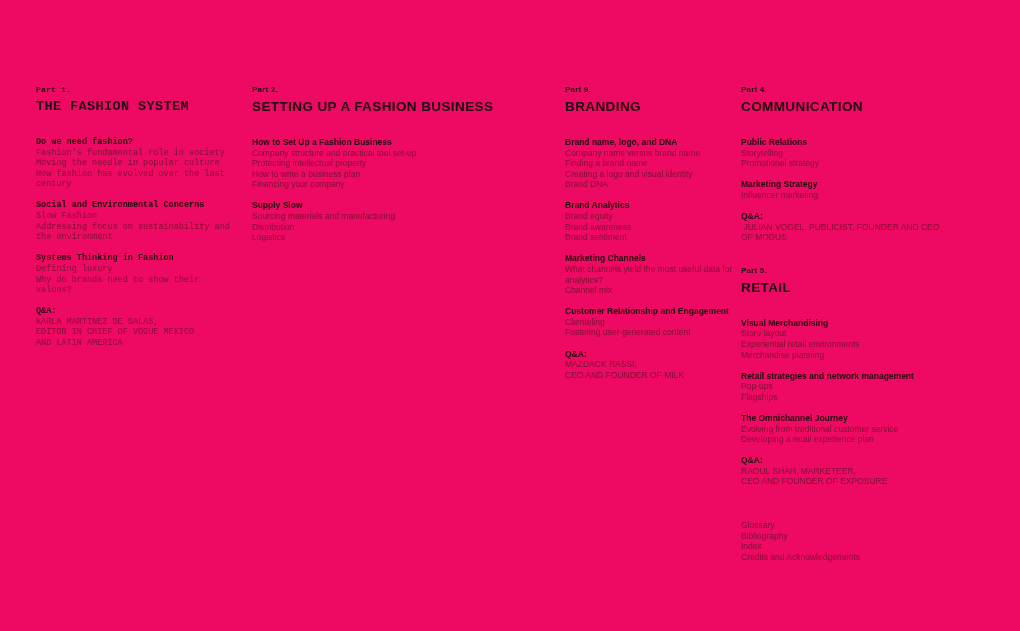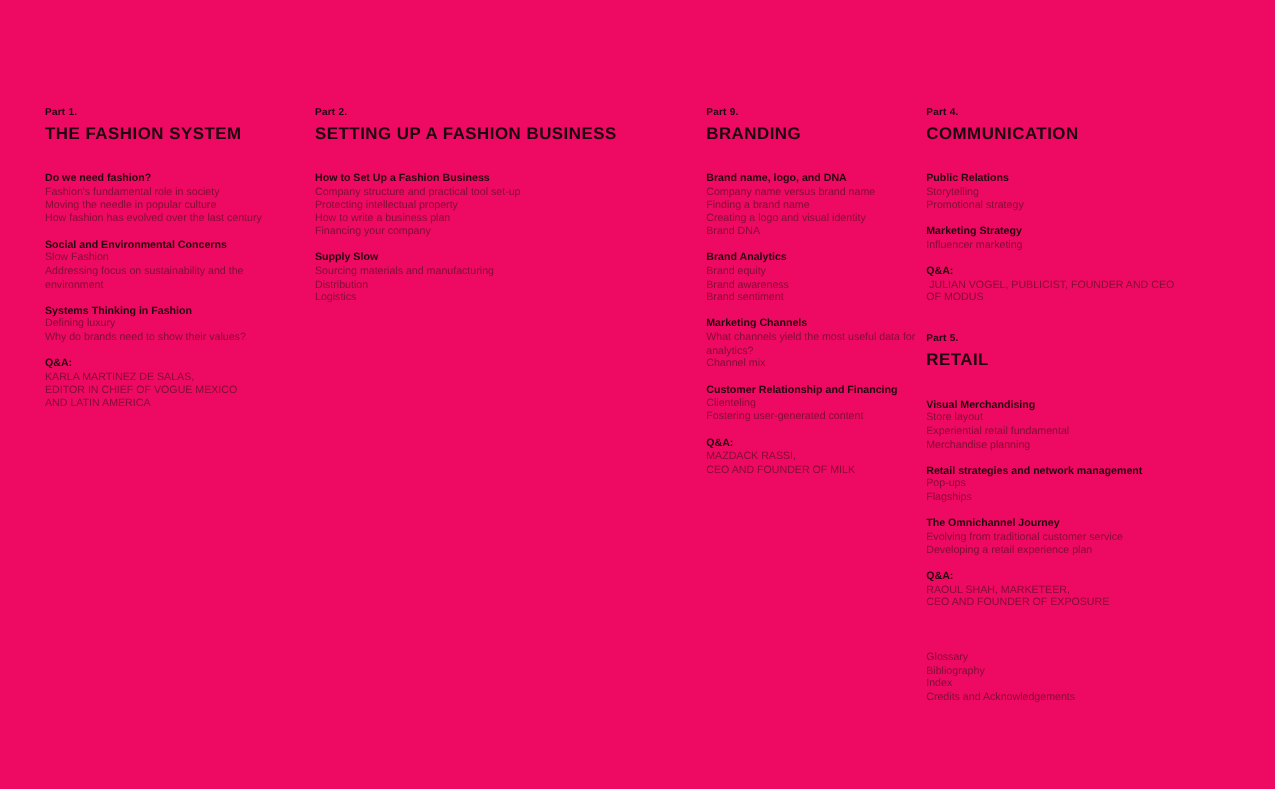--- a/index.html
+++ b/index.html
@@ -15,21 +15,21 @@
     position: relative;
   }
   .page {
     position: absolute;
     inset: 0;
   }
   .col {
     position: absolute;
     top: 85px;
   }
-  .col-1 { left: 36px;  width: 202px; }
+  .col-1 { left: 36px;  width: 202px; font-family: Liberation Mono, monospace; }
   .col-2 { left: 252px; width: 218px; }
   .col-3 { left: 565px; width: 196px; }
   .col-4 { left: 741px; width: 226px; }
 
   .part-label {
     font-size: 8px;
     font-weight: bold;
     color: #1C0510;
     line-height: 10px;
     letter-spacing: 0.2px;
@@ -146,21 +146,21 @@
             <div class="sec-item">Brand equity</div>
             <div class="sec-item">Brand awareness</div>
             <div class="sec-item">Brand sentiment</div>
           </div>
           <div class="section">
             <div class="sec-heading">Marketing Channels</div>
             <div class="sec-item">What channels yield the most useful data for analytics?</div>
             <div class="sec-item">Channel mix</div>
           </div>
           <div class="section">
-            <div class="sec-heading">Customer Relationship and Financing</div>
+            <div class="sec-heading">Customer Relationship and Engagement</div>
             <div class="sec-item">Clienteling</div>
             <div class="sec-item">Fostering user-generated content</div>
           </div>
           <div class="section">
             <div class="sec-heading">Q&amp;A:</div>
             <div class="sec-item">MAZDACK RASSI,</div>
             <div class="sec-item">CEO AND FOUNDER OF MILK</div>
           </div>
         </div>
     </section>
@@ -187,21 +187,21 @@
           </div>
         </div>
     </section>
     <section class="part part-retail">
       <div class="part-label">Part 5.</div>
       <h1 class="part-title">RETAIL</h1>
       <div class="sections">
           <div class="section">
             <div class="sec-heading">Visual Merchandising</div>
             <div class="sec-item">Store layout</div>
-            <div class="sec-item">Experiential retail fundamental</div>
+            <div class="sec-item">Experiential retail environments</div>
             <div class="sec-item">Merchandise planning</div>
           </div>
           <div class="section">
             <div class="sec-heading">Retail strategies and network management</div>
             <div class="sec-item">Pop-ups</div>
             <div class="sec-item">Flagships</div>
           </div>
           <div class="section">
             <div class="sec-heading">The Omnichannel Journey</div>
             <div class="sec-item">Evolving from traditional customer service</div>

